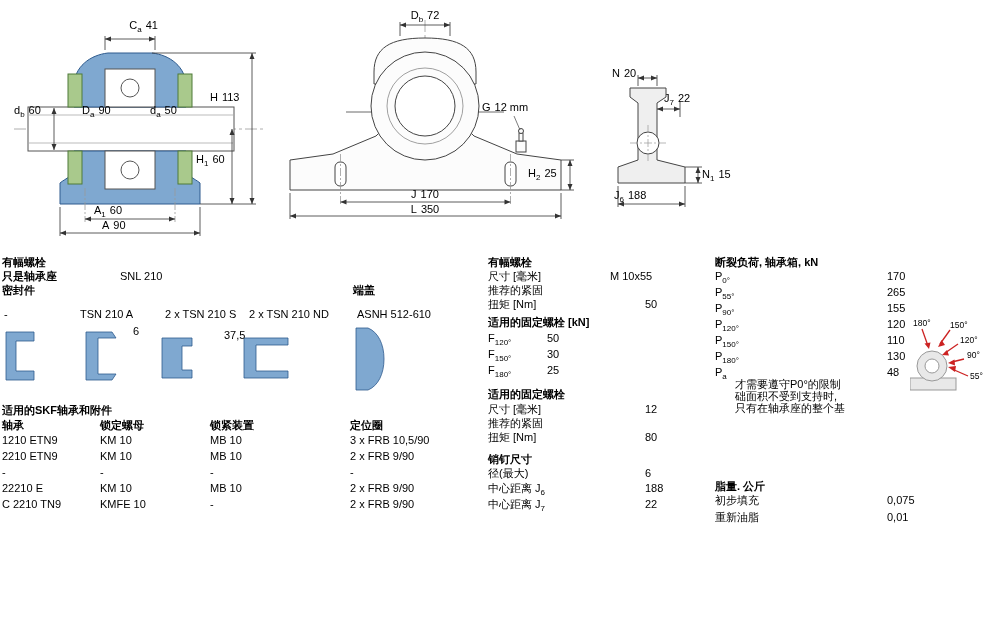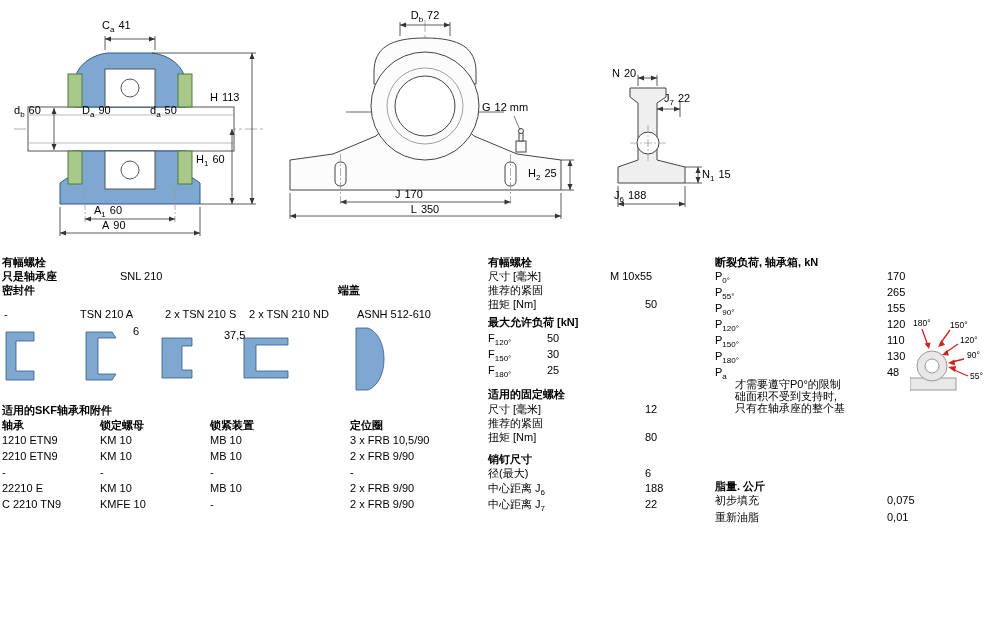--- a/index.html
+++ b/index.html
@@ -67,21 +67,21 @@
       <polygon points="75,211 81,208.5 81,213.5" fill="#333" stroke="none"></polygon>
       <polygon points="165,211 159,208.5 159,213.5" fill="#333" stroke="none"></polygon>
 
       <line x1="50" y1="199" x2="50" y2="228"></line>
         <line x1="190" y1="199" x2="190" y2="228"></line>
       <line x1="50" y1="225" x2="190" y2="225"></line>
       <polygon points="50,225 56,222.5 56,227.5" fill="#333" stroke="none"></polygon>
       <polygon points="190,225 184,222.5 184,227.5" fill="#333" stroke="none"></polygon>
     </g>
   </svg>
-  <div class="dim" style="left:92px;top:12px;width:56px;text-align:left"><span>C</span><sub>a</sub><span class="v">41</span></div>
+  <div class="dim" style="left:92px;top:12px;width:56px;text-align:right"><span>C</span><sub>a</sub><span class="v">41</span></div>
   <div class="dim" style="left:4px;top:97px"><span>d</span><sub>b</sub><span class="v">60</span></div>
   <div class="dim" style="left:72px;top:97px"><span>D</span><sub>a</sub><span class="v">90</span></div>
   <div class="dim" style="left:140px;top:97px"><span>d</span><sub>a</sub><span class="v">50</span></div>
   <div class="dim" style="left:200px;top:84px"><span>H</span><sub></sub><span class="v">113</span></div>
   <div class="dim" style="left:186px;top:146px"><span>H</span><sub>1</sub><span class="v">60</span></div>
   <div class="dim" style="left:84px;top:197px"><span>A</span><sub>1</sub><span class="v">60</span></div>
   <div class="dim" style="left:92px;top:212px"><span>A</span><sub></sub><span class="v">90</span></div>
 </div>
 
 <div class="abs" style="left:278px;top:8px;width:300px;height:215px">
@@ -127,21 +127,21 @@
       <line x1="12" y1="185" x2="12" y2="211"></line>
         <line x1="283" y1="185" x2="283" y2="211"></line>
       <line x1="12" y1="208" x2="283" y2="208"></line>
       <polygon points="12,208 18,205.5 18,210.5" fill="#333" stroke="none"></polygon>
       <polygon points="283,208 277,205.5 277,210.5" fill="#333" stroke="none"></polygon>
     </g>
   </svg>
   <div class="dim" style="left:112px;top:2px;width:70px;text-align:center"><span>D</span><sub>b</sub><span class="v">72</span></div>
   <div class="dim" style="left:204px;top:94px"><span>G</span><sub></sub><span class="v">12 mm</span></div>
   <div class="dim" style="left:250px;top:160px"><span>H</span><sub>2</sub><span class="v">25</span></div>
-  <div class="dim" style="left:117px;top:181px;width:60px;text-align:left"><span>J</span><sub></sub><span class="v">170</span></div>
+  <div class="dim" style="left:117px;top:181px;width:60px;text-align:center"><span>J</span><sub></sub><span class="v">170</span></div>
   <div class="dim" style="left:117px;top:196px;width:60px;text-align:center"><span>L</span><sub></sub><span class="v">350</span></div>
 </div>
 
 <div class="abs" style="left:600px;top:55px;width:145px;height:165px">
   <svg width="145" height="165" viewBox="0 0 145 165">
     <g>
       <path d="M30,33 L66,33 L66,42 L57,48 L57,105 L85,112 L85,128 L18,128 L18,112 L38,105 L38,48 L30,42 Z" fill="#efefef" stroke="#444"></path>
       <circle cx="48" cy="88" r="11" fill="#fff" stroke="#444"></circle>
       <line x1="30" y1="88" x2="66" y2="88" stroke="#999" stroke-width="0.7" stroke-dasharray="8 2 2 2"></line>
       <line x1="48" y1="70" x2="48" y2="106" stroke="#999" stroke-width="0.7" stroke-dasharray="8 2 2 2"></line>
@@ -196,21 +196,21 @@
       <path d="M2,62 L2,0 L14,0 C24,4 30,16 30,31 C30,46 24,58 14,62 Z" fill="#7fa8d0" stroke="#2e5b8e" stroke-width="0.8"></path>
     </g>
   </svg>
 </div>
 
 <div class="abs" style="left:2px;top:252px;width:480px;height:368px">
   <div class="lbl b" style="left:0;top:4px">有幅螺栓</div>
   <div class="lbl b" style="left:0;top:18px">只是轴承座</div>
   <div class="lbl" style="left:118px;top:18px">SNL 210</div>
   <div class="lbl b" style="left:0;top:32px">密封件</div>
-  <div class="lbl b" style="left:336px;top:32px">端盖</div>
+  <div class="lbl b" style="left:351px;top:32px">端盖</div>
   <div class="lbl" style="left:2px;top:56px">-</div>
   <div class="lbl" style="left:78px;top:56px">TSN 210 A</div>
   <div class="lbl" style="left:163px;top:56px">2 x TSN 210 S</div>
   <div class="lbl" style="left:247px;top:56px">2 x TSN 210 ND</div>
   <div class="lbl" style="left:355px;top:56px">ASNH 512-610</div>
   <div class="lbl" style="left:131px;top:73px">6</div>
   <div class="lbl" style="left:222px;top:77px">37,5</div>
 
   <div class="lbl b" style="left:0;top:152px">适用的SKF轴承和附件</div>
   <div class="lbl b" style="left:0;top:167px">轴承</div>
@@ -250,21 +250,21 @@
   </div>
 </div>
 
 <div class="abs" style="left:488px;top:252px;width:215px;height:368px">
   <div class="lbl b" style="left:0;top:4px">有幅螺栓</div>
   <div class="lbl" style="left:0;top:18px">尺寸 [毫米]</div>
   <div class="lbl" style="left:122px;top:18px">M 10x55</div>
   <div class="lbl" style="left:0;top:32px">推荐的紧固</div>
   <div class="lbl" style="left:0;top:46px">扭矩 [Nm]</div>
   <div class="lbl" style="left:157px;top:46px">50</div>
-  <div class="lbl b" style="left:0;top:64px">最大允许负荷 [kN]</div>
+  <div class="lbl b" style="left:0;top:64px">适用的固定螺栓 [kN]</div>
   <div class="lbl" style="left:0;top:80px"><span>F</span><sub>120°</sub></div>
   <div class="lbl" style="left:59px;top:80px">50</div>
   <div class="lbl" style="left:0;top:96px"><span>F</span><sub>150°</sub></div>
   <div class="lbl" style="left:59px;top:96px">30</div>
   <div class="lbl" style="left:0;top:112px"><span>F</span><sub>180°</sub></div>
   <div class="lbl" style="left:59px;top:112px">25</div>
 
   <div class="lbl b" style="left:0;top:136px">适用的固定螺栓</div>
   <div class="lbl" style="left:0;top:151px">尺寸 [毫米]</div>
   <div class="lbl" style="left:157px;top:151px">12</div>

